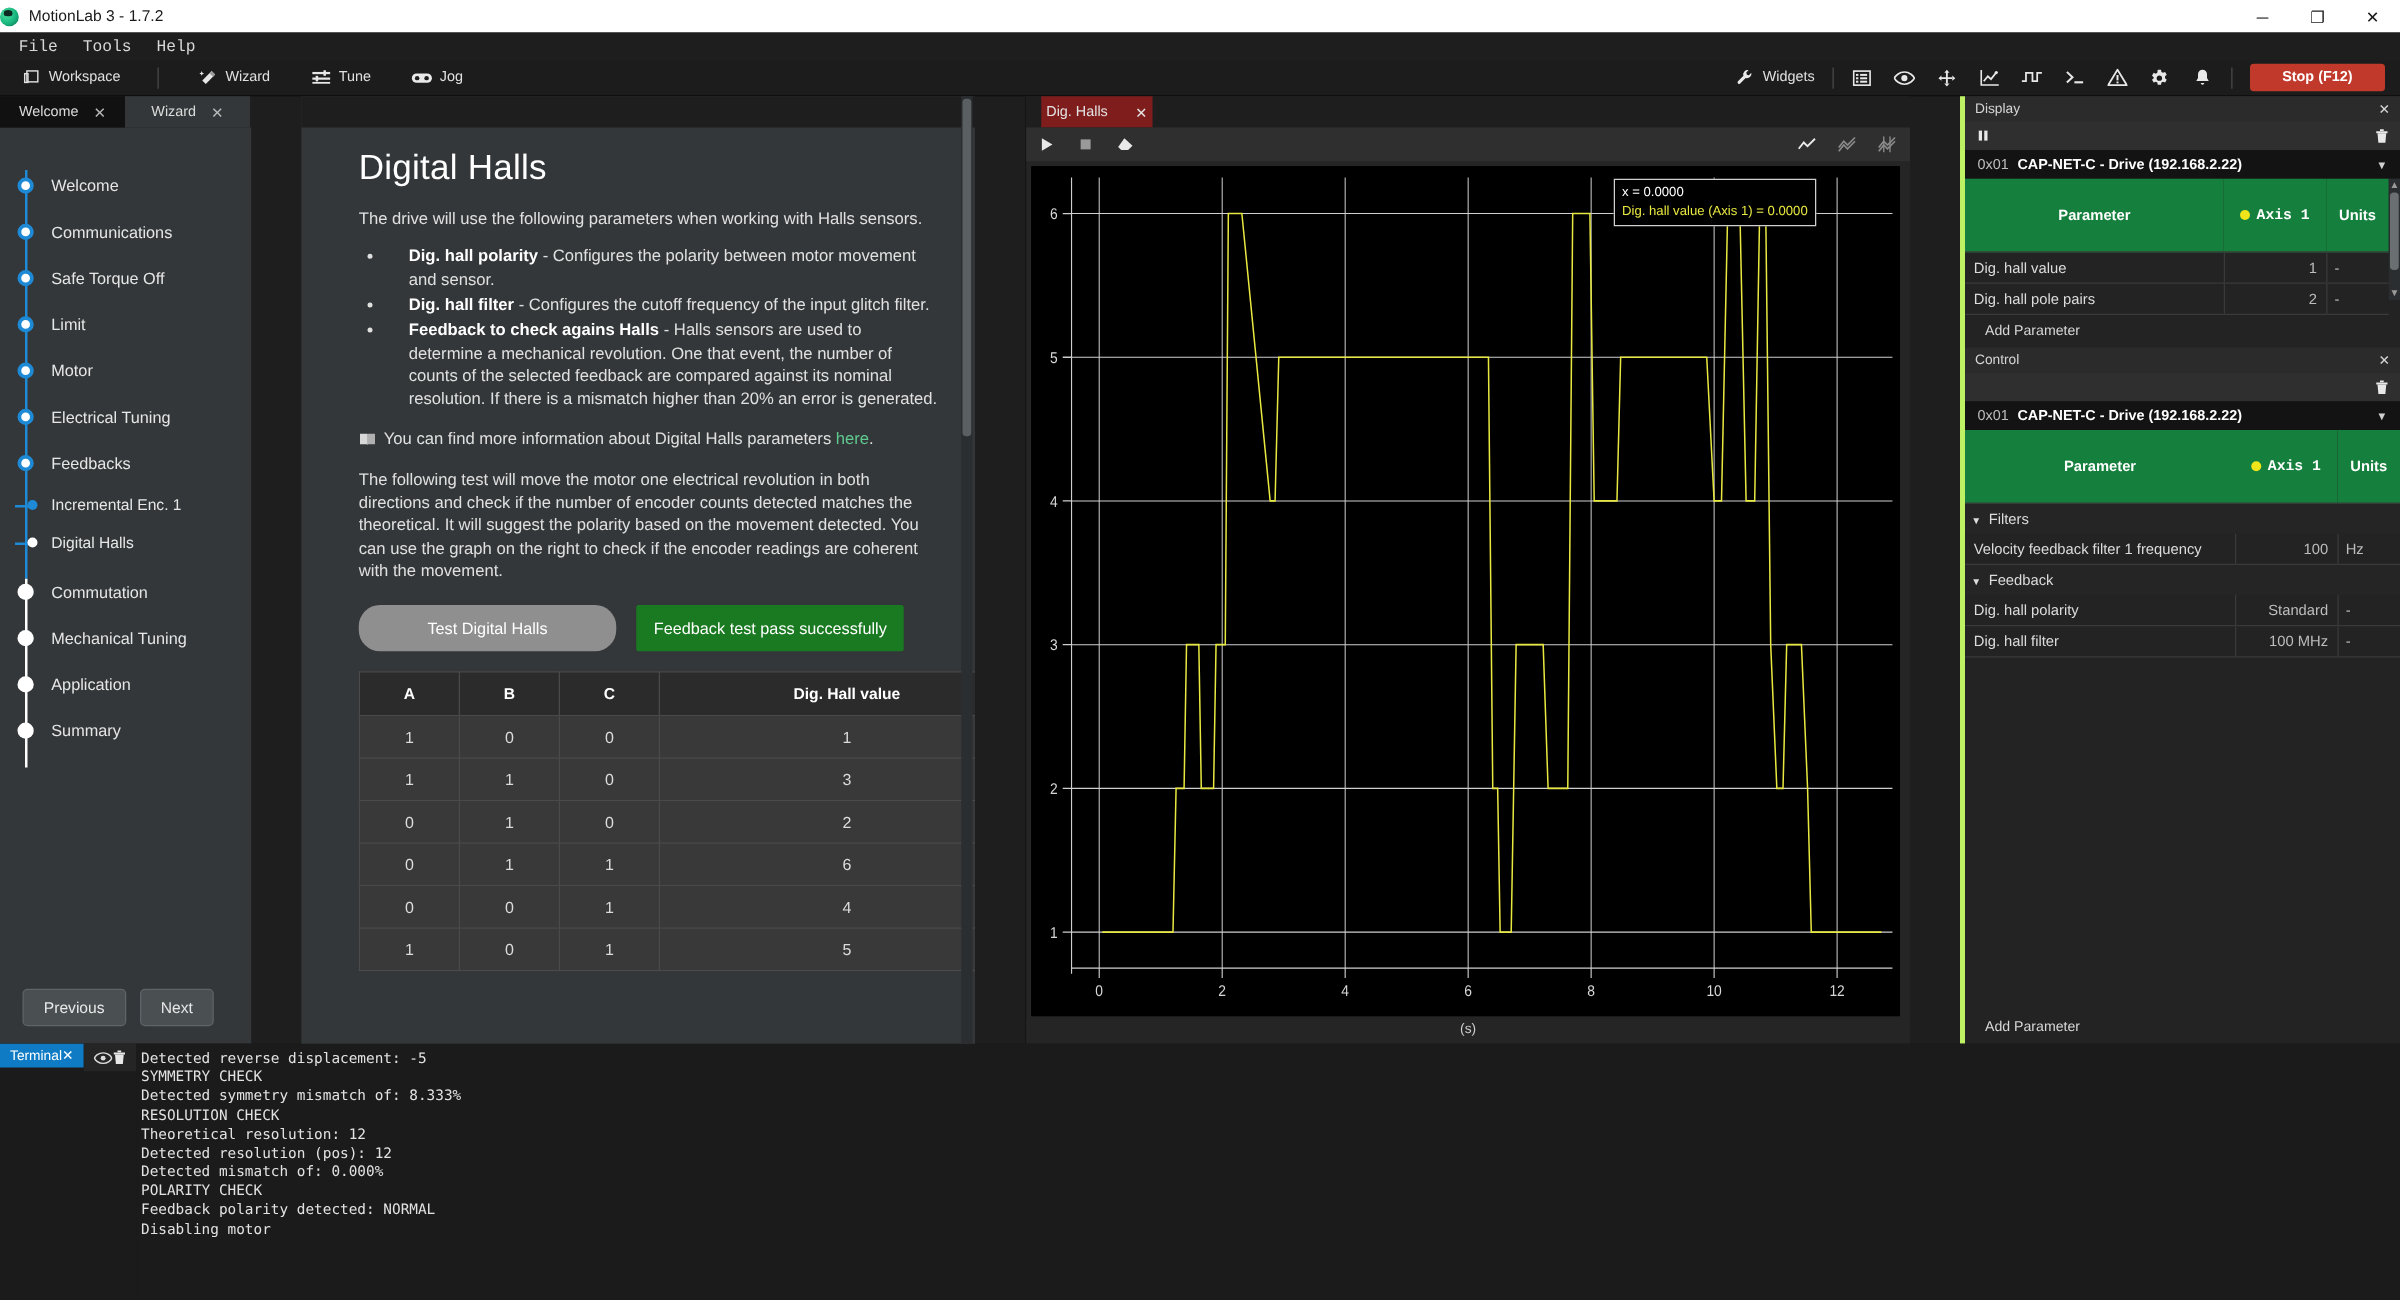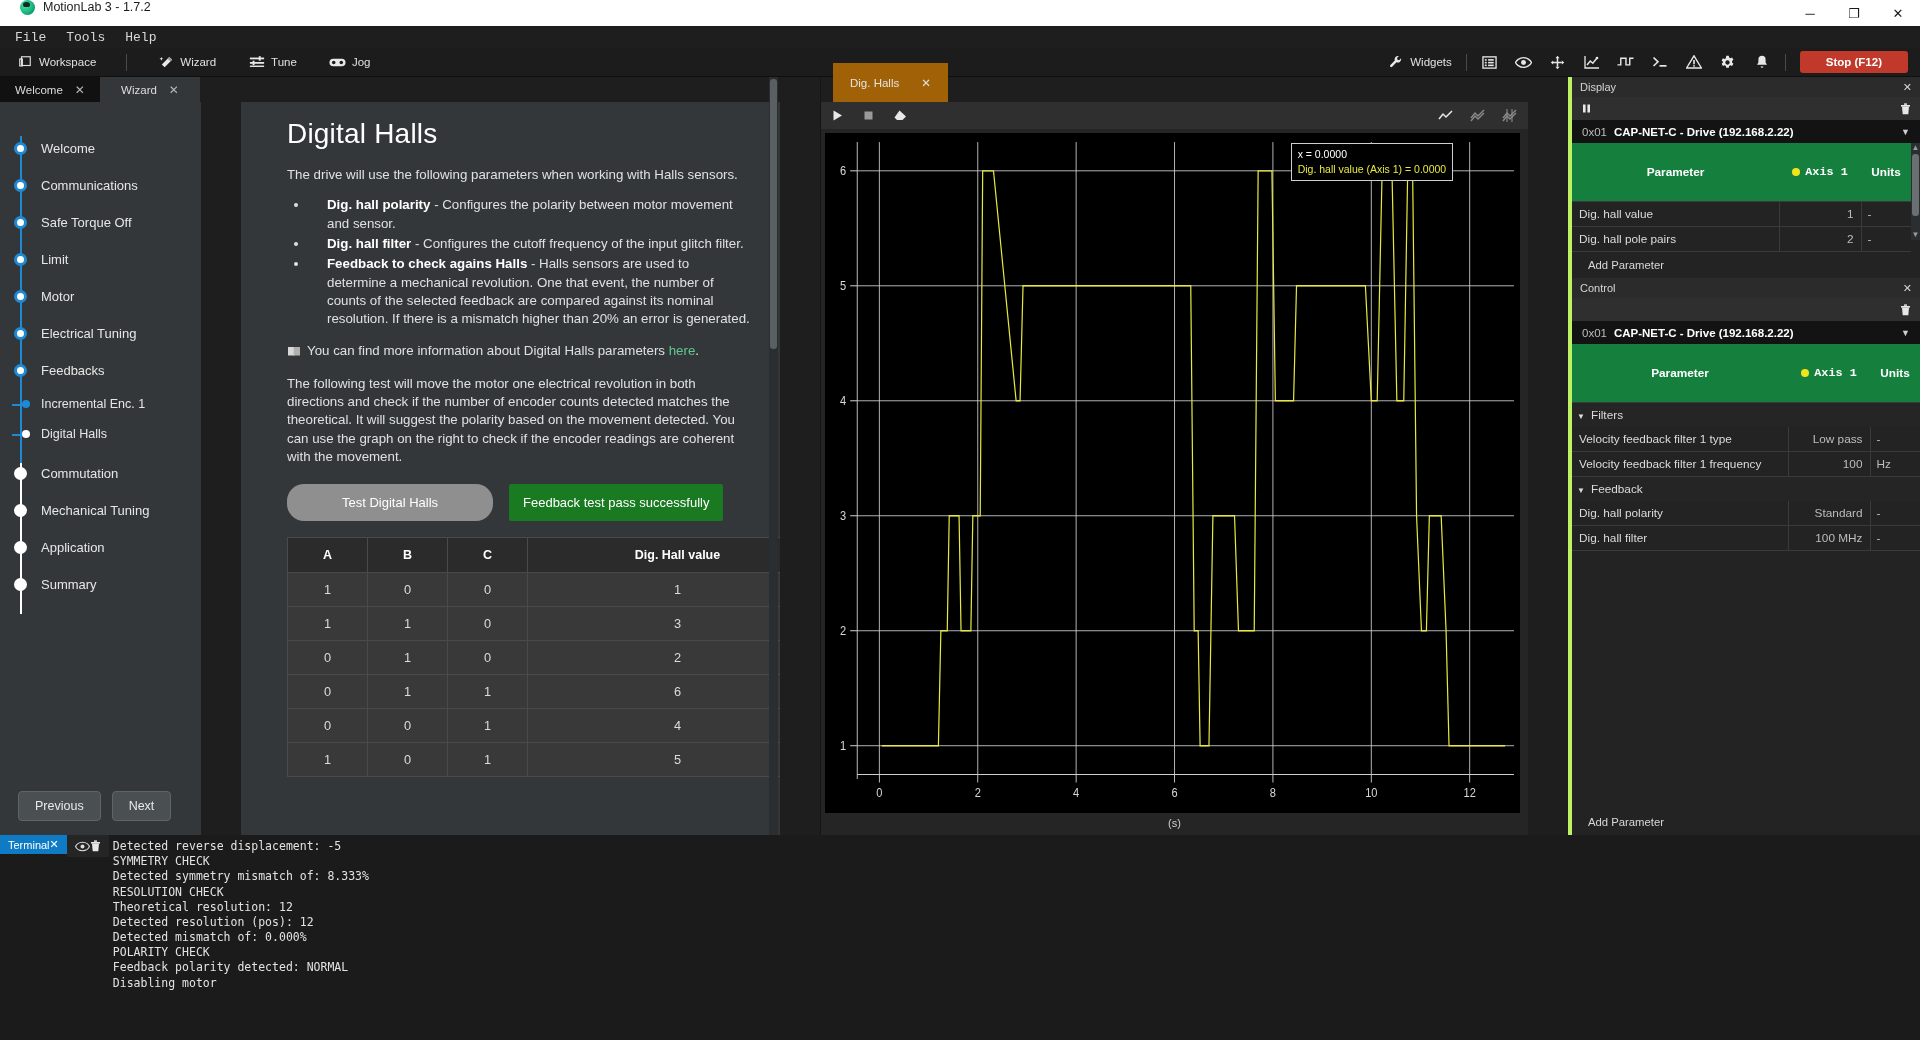--- a/index.html
+++ b/index.html
@@ -7,22 +7,22 @@
     width: 1920px; height: 1040px;
     background: #1e1e1e;
     font-family: "Liberation Sans", sans-serif;
     overflow: hidden;
     color: #e8e8e8;
   }
   #app { position: relative; width: 1920px; height: 1040px; display: flex; flex-direction: column; }
 
   
   .titlebar {
-    height: 26px; background: #ffffff; display: flex; align-items: flex-start;
-    padding-left: 20px; flex: 0 0 26px;
+    height: 26px; background: #ffffff; display: flex; align-items: center;
+    padding-left: 0; flex: 0 0 26px;
   }
   .titlebar .app-icon {
     width: 15px; height: 15px; border-radius: 50%;
     background: radial-gradient(circle at 35% 35%, #4de0a0 0%, #18b57e 55%, #0b6b4a 100%);
     margin-right: 8px; position: relative;
   }
   .titlebar .app-icon:after{
     content:""; position:absolute; left:3px; top:2px; width:7px; height:5px;
     background:#0d2b22; border-radius:50% 50% 40% 40%;
   }
@@ -136,22 +136,22 @@
 
   .content-scroll {
     position: absolute; right: 2px; top: 0; bottom: 0; width: 9px; background: #2b2e30;
   }
   .content-scroll .thumb { position: absolute; left: 1px; width: 7px; top: 2px; height: 270px; background: #5a5f62; border-radius: 3px; }
 
   
   .chartcol { width: 708px; flex: 0 0 708px; background: #252525; display: flex; flex-direction: column; border-left: 1px solid #151515;}
   .chart-tabstrip { height: 25px; background: #1e1e1e; display: flex; align-items: flex-end; flex: 0 0 25px;}
   .chart-tab {
-    background: #a16207; color: #e3e3e3; font-size: 11.5px; height: 39px;
-    display: flex; align-items: center; gap: 22px; padding: 0 17px; margin-left: 12px;
+    background: #7f1d1d; color: #e3e3e3; font-size: 11.5px; height: 25px;
+    display: flex; align-items: center; gap: 22px; padding: 0 4px; margin-left: 12px;
   }
   .chart-toolbar {
     height: 27px; background: #2f2f2f; display: flex; align-items: center; padding: 0 10px;
     gap: 18px; flex: 0 0 27px;
   }
   .chart-toolbar .right { margin-left: auto; display: flex; gap: 16px; align-items: center; }
   .chart-area { flex: 1 1 auto; background: #000000; position: relative; margin: 4px 8px 2px 4px;}
   .chart-svg { display: block; width: 100%; height: 100%; }
   .xlabel { text-align: center; font-size: 11px; color: #cfcfcf; padding: 2px 0 6px 0; background: #252525;}
 
@@ -716,25 +716,20 @@
               <th class="p-col">Parameter</th>
               <th class="a-col"><span class="yellow-dot"></span><span>Axis 1</span></th>
               <th class="u-col">Units</th>
             </tr>
           </thead>
           <tbody>
             <tr class="grp">
               <td colspan="3"><span style="font-size:8px;margin-right:6px;">▼</span><span>Filters</span></td>
             </tr>
             <tr>
-              <td>Velocity feedback filter 1 type</td>
-              <td class="val">Low pass</td>
-              <td class="unit">-</td>
-            </tr>
-            <tr>
               <td>Velocity feedback filter 1 frequency</td>
               <td class="val">100</td>
               <td class="unit">Hz</td>
             </tr>
             <tr class="grp">
               <td colspan="3"><span style="font-size:8px;margin-right:6px;">▼</span><span>Feedback</span></td>
             </tr>
             <tr>
               <td>Dig. hall polarity</td>
               <td class="val">Standard</td>

